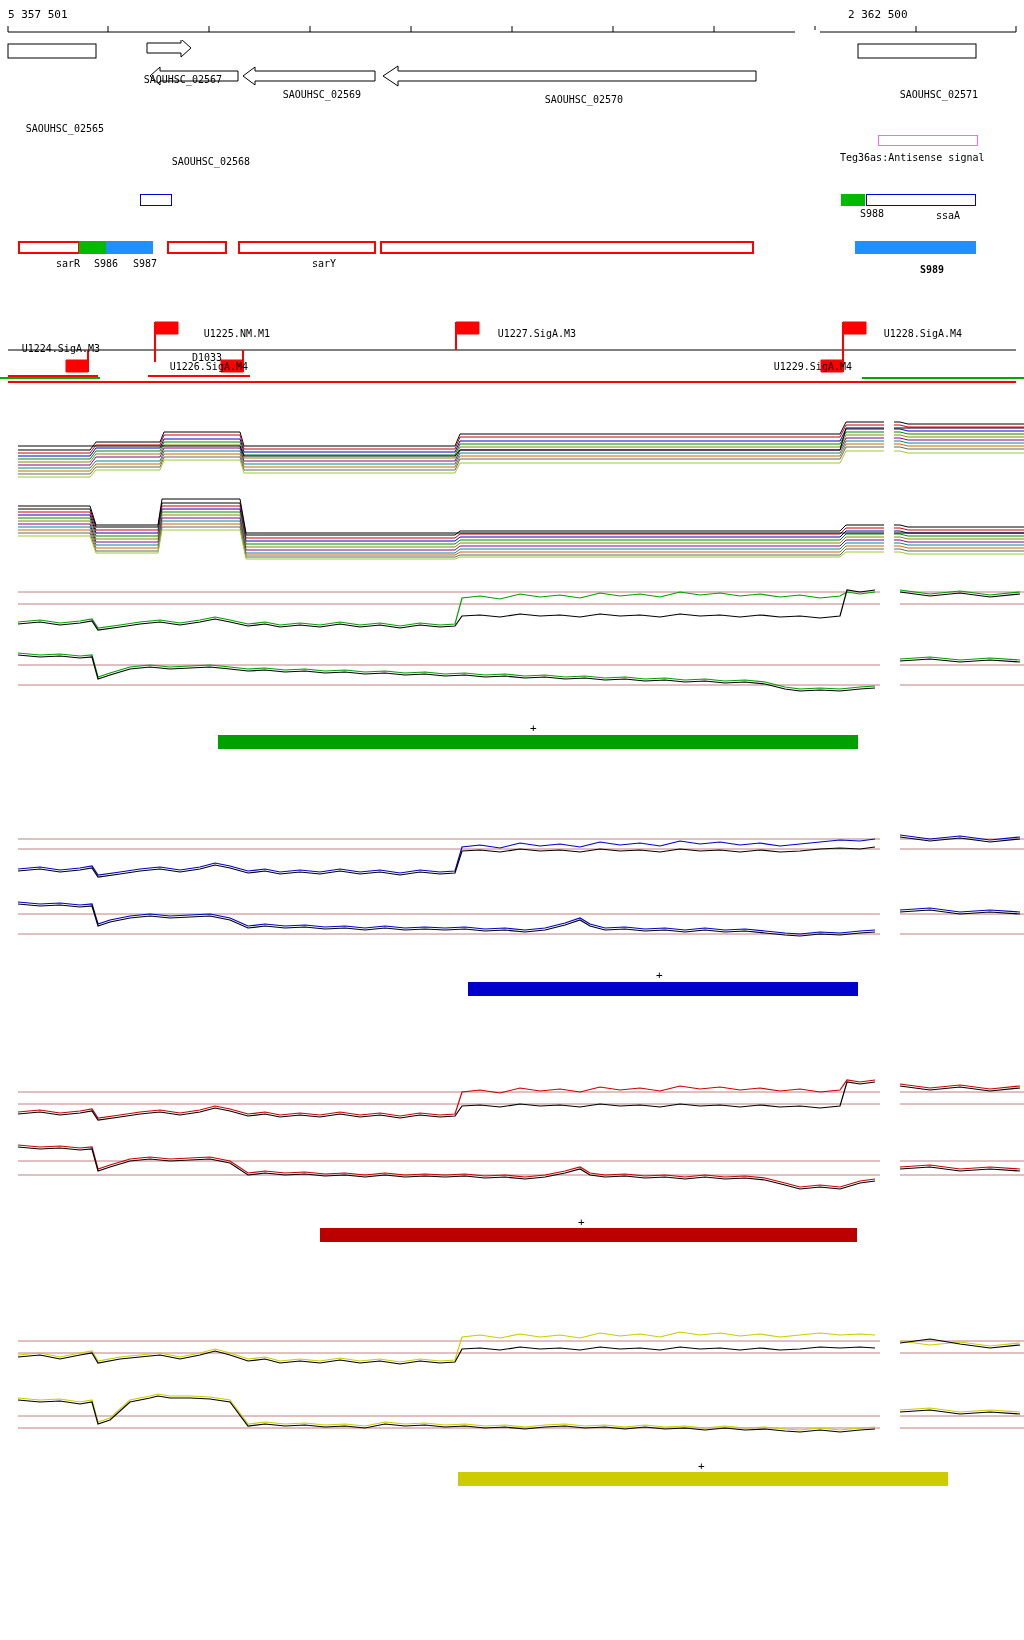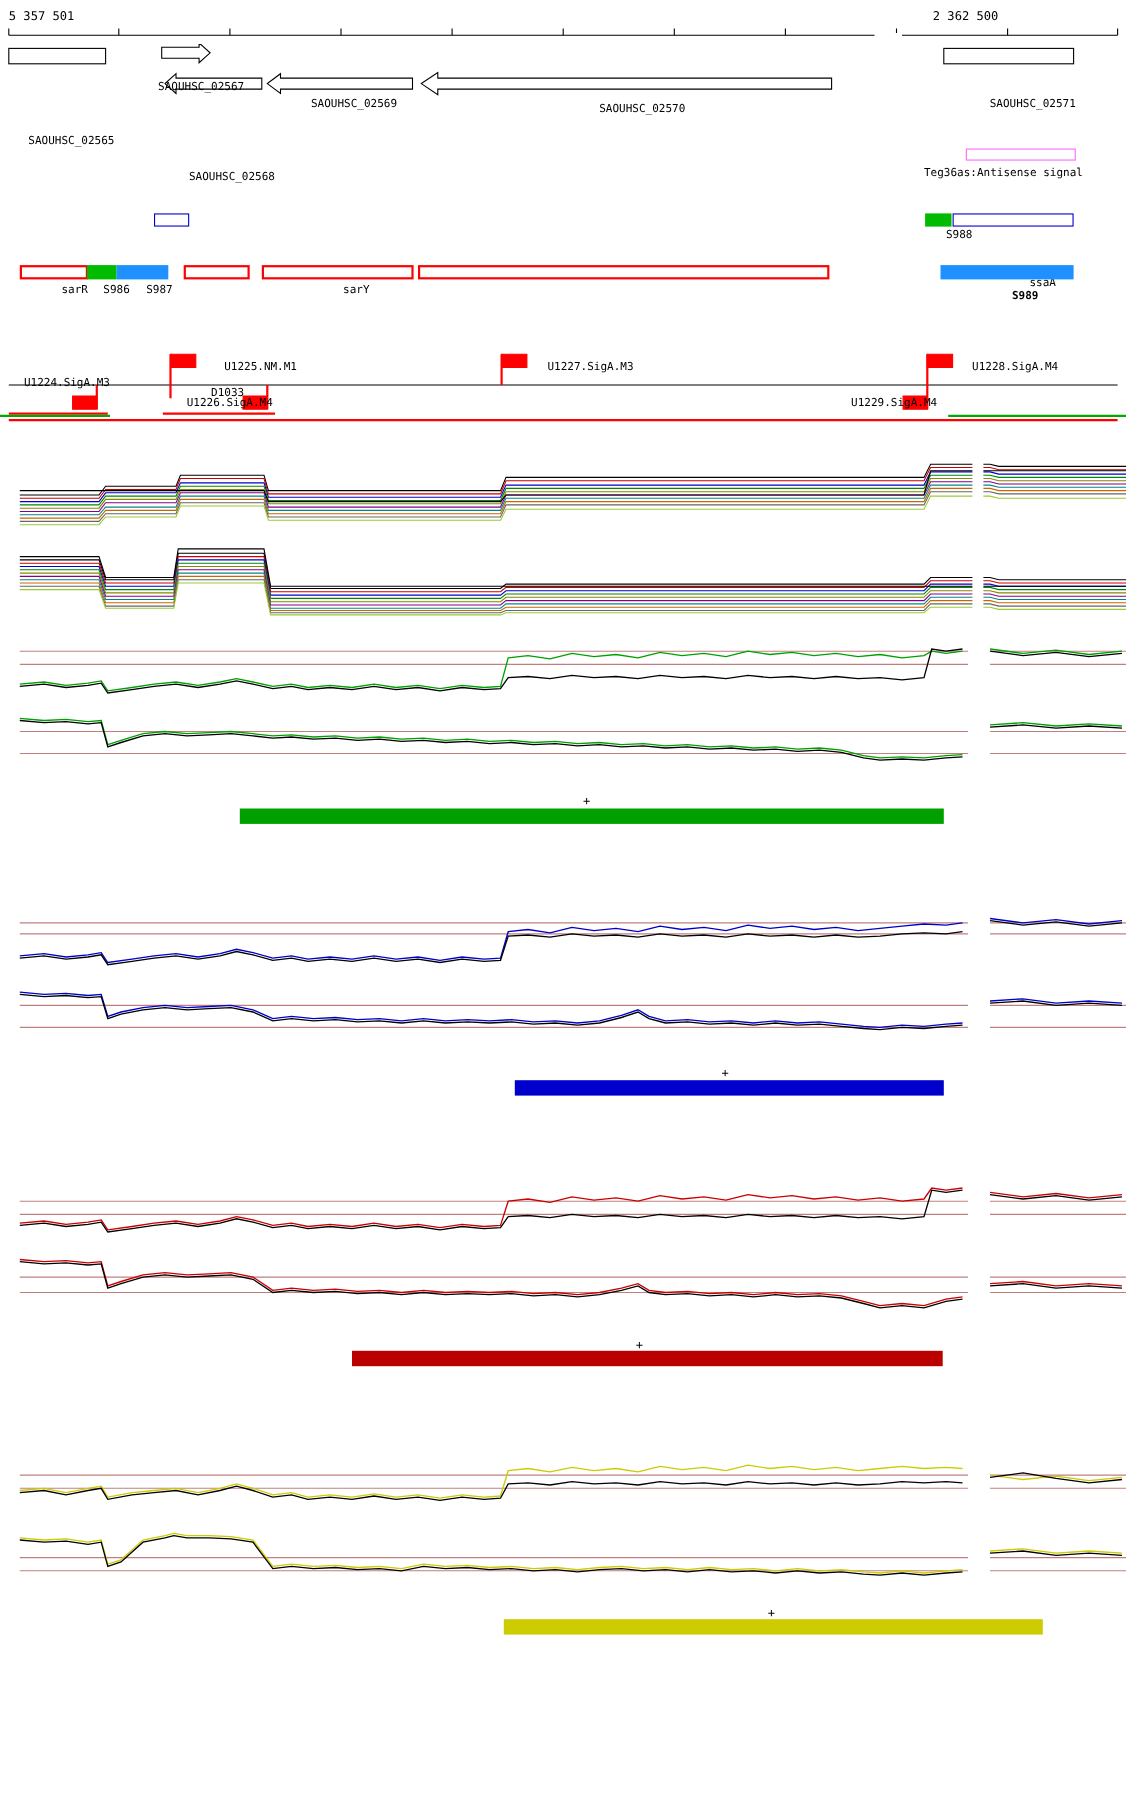--- a/index.html
+++ b/index.html
@@ -95,21 +95,21 @@
   <div class="abs feat-label" style="left:519px; top:94px; width:104px;">SAOUHSC_02570</div>
   <div class="abs feat-label" style="left:862px; top:89px; width:116px;">SAOUHSC_02571</div>
 
   <div class="rna-box" style="left:878px; top:135px; width:100px; height:11px; border:1px solid #ff66ff; background:#fff;"></div>
   <div class="abs feat-label" style="left:840px; top:152px; width:200px; text-align:left;">Teg36as:Antisense signal</div>
 
   <div class="rna-box" style="left:140px; top:194px; width:32px; height:12px; border:1px solid #0000cc; background:#fff;"></div>
   <div class="rna-box" style="left:841px; top:194px; width:24px; height:12px; background:#00bb00;"></div>
   <div class="rna-box" style="left:866px; top:194px; width:110px; height:12px; border:1px solid #0000cc; background:#fff;"></div>
   <div class="abs feat-label" style="left:822px; top:208px; width:62px;">S988</div>
-  <div class="abs feat-label" style="left:880px; top:210px; width:80px;margin-top:42px;">ssaA</div>
+  <div class="abs feat-label" style="left:880px; top:210px; width:80px;">ssaA</div>
 
   <div class="rna-box" style="left:18px; top:241px; width:62px; height:13px; border:2px solid #ff0000; background:#fff;"></div>
   <div class="rna-box" style="left:79px; top:241px; width:27px; height:13px; background:#00bb00;"></div>
   <div class="rna-box" style="left:106px; top:241px; width:47px; height:13px; background:#1e90ff;"></div>
   <div class="rna-box" style="left:167px; top:241px; width:60px; height:13px; border:2px solid #ff0000; background:#fff;"></div>
   <div class="rna-box" style="left:238px; top:241px; width:138px; height:13px; border:2px solid #ff0000; background:#fff;"></div>
   <div class="rna-box" style="left:380px; top:241px; width:374px; height:13px; border:2px solid #ff0000; background:#fff;"></div>
   <div class="rna-box" style="left:855px; top:241px; width:121px; height:13px; background:#1e90ff;"></div>
 
   <div class="abs feat-label" style="left:18px; top:258px; width:62px;">sarR</div>

